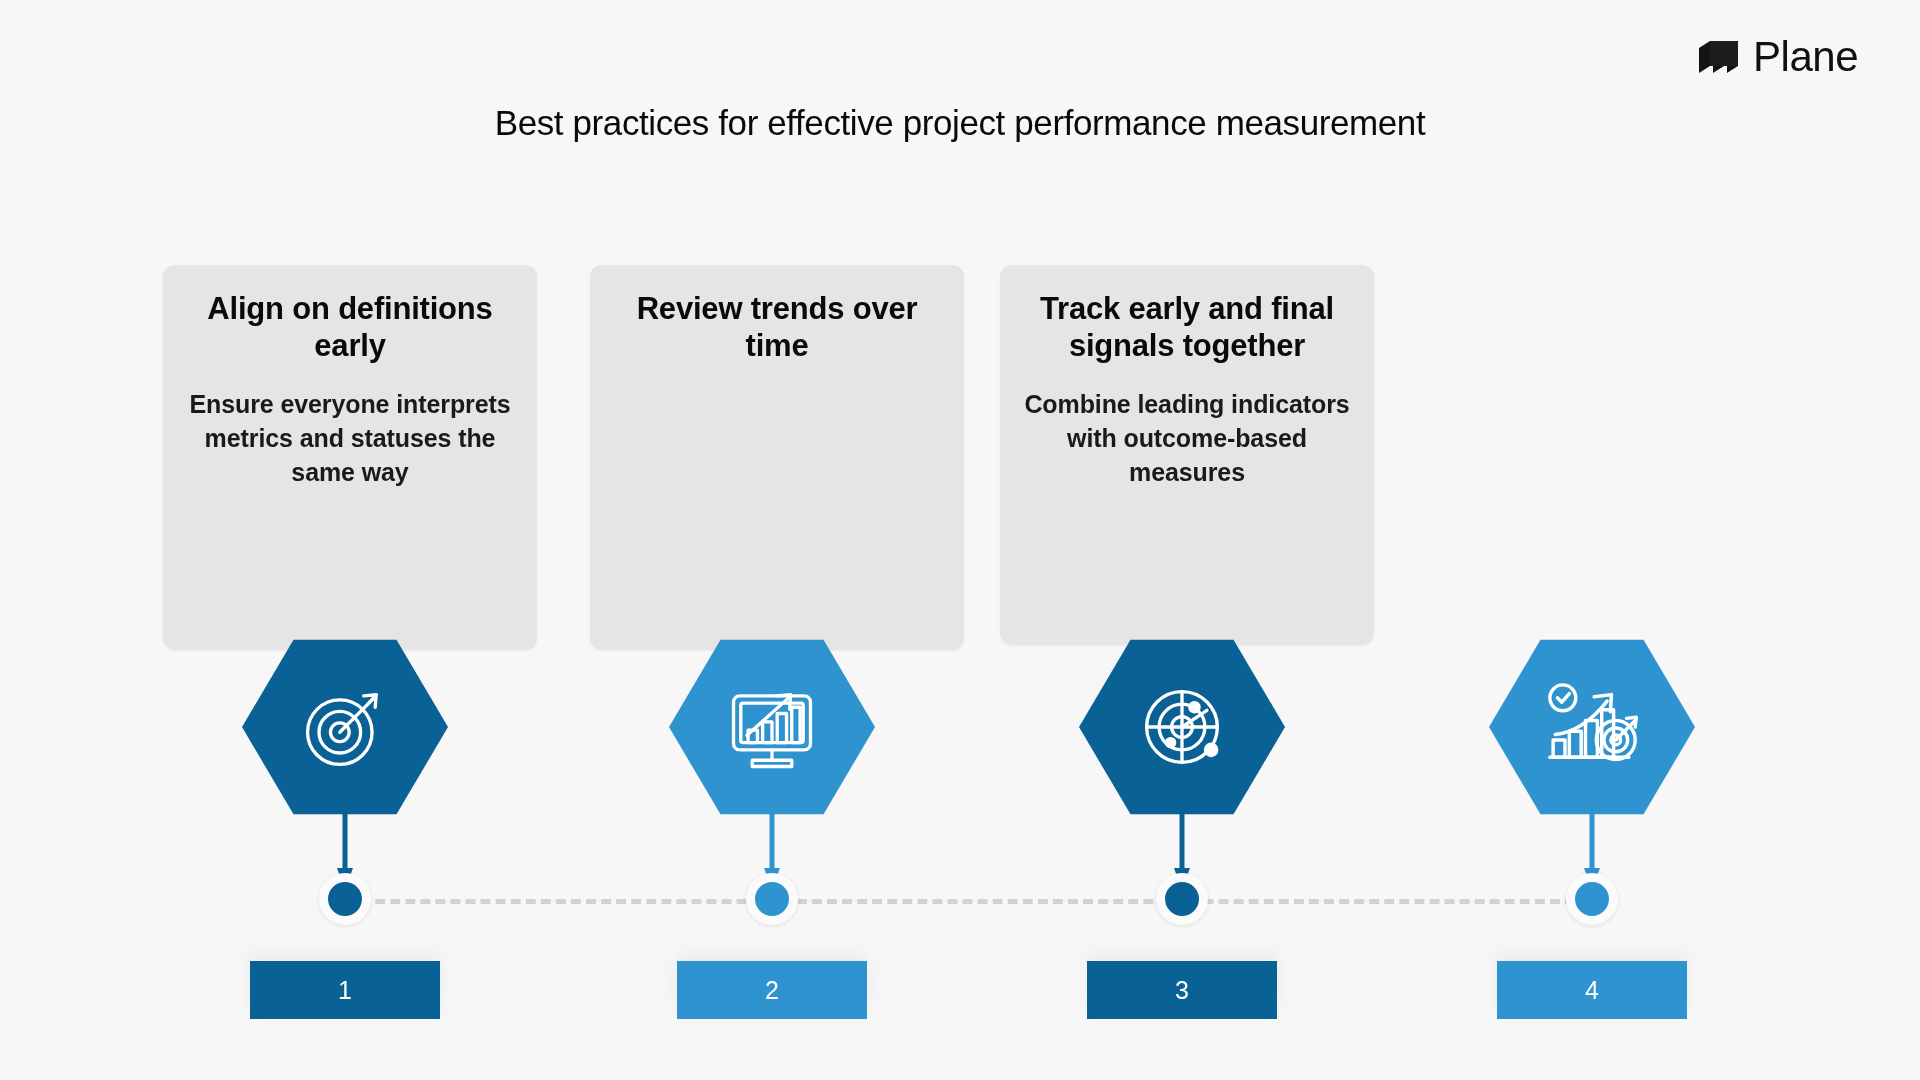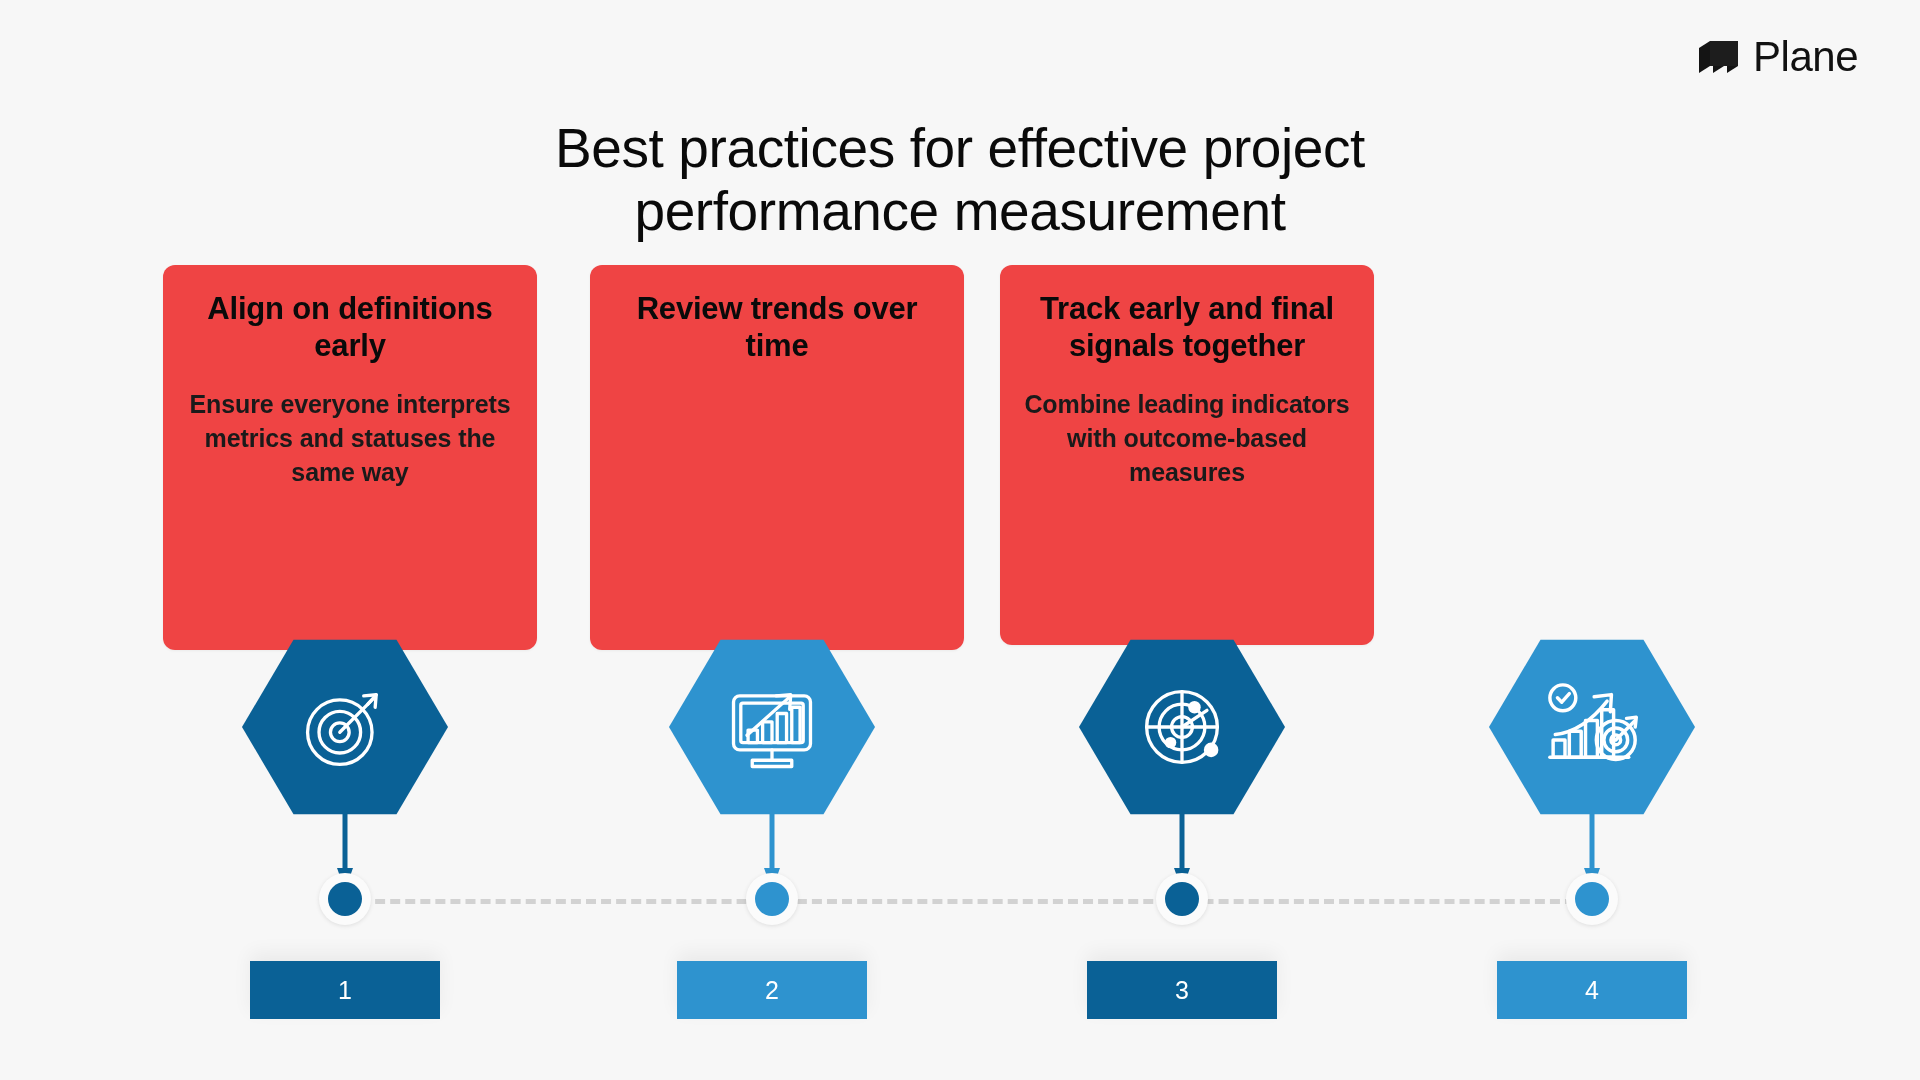--- a/index.html
+++ b/index.html
@@ -35,21 +35,21 @@
   }
 
   
   .title {
     position: absolute;
     top: 80px;
     left: 50%;
     transform: translateX(-50%);
     width: 1120px;
     text-align: center;
-    font-size: 55px;
+    font-size: 35px;
     font-weight: 400;
     line-height: 1.14;
     color: #0a0a0a;
     letter-spacing: -0.4px;
   }
 
   
   .board {
     position: absolute;
     left: 0;
@@ -67,21 +67,21 @@
   .col-1 { left: 566px; }
   .col-2 { left: 976px; }
   .col-3 { left: 1386px; }
 
   
   .card {
     position: absolute;
     left: 24px;
     top: 265px;
     width: 374px;
-    background: #ef4444;
+    background: #e5e5e5;
     border-radius: 12px;
     box-shadow: 0 1px 3px rgba(0,0,0,0.05);
     padding: 26px 22px 28px 22px;
     box-sizing: border-box;
   }
   .card-h0 { height: 385px; }
   .card-h1 { height: 385px; }
   .card-h2 { height: 380px; }
   .card-h3 { height: 380px; }
 

